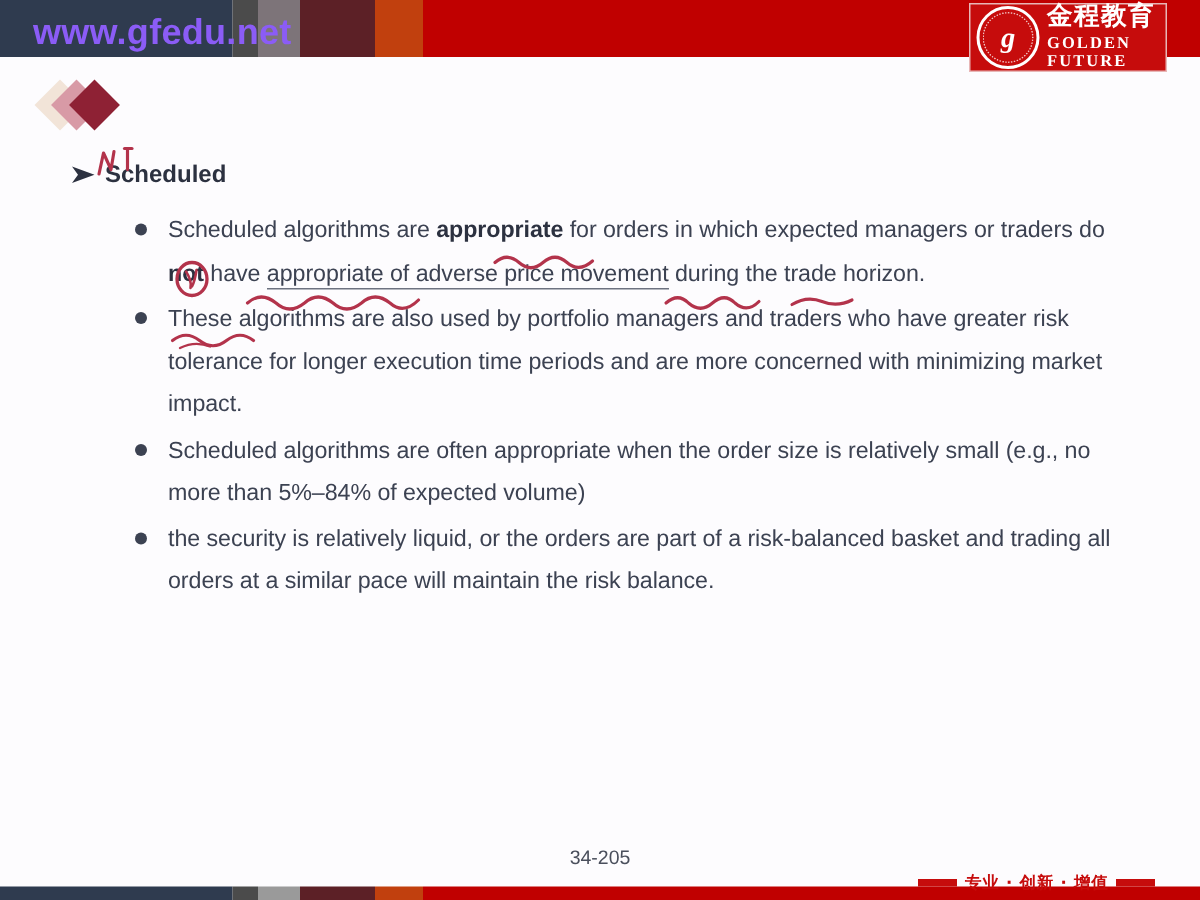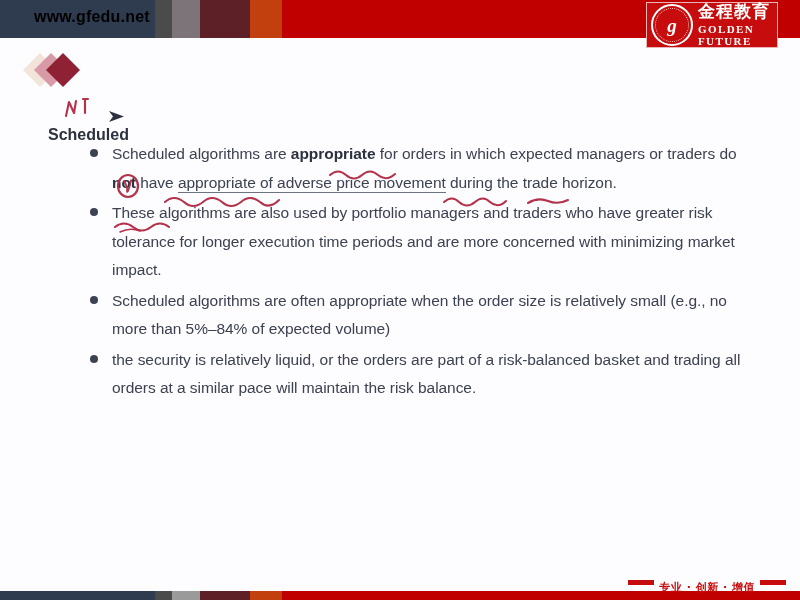--- a/index.html
+++ b/index.html
@@ -19,23 +19,23 @@
   
   #topbar {
     position: absolute;
     left: 0; top: 0;
     width: 800px; height: 38px;
     display: flex;
   }
   .seg { height: 100%; }
   #topbar-url {
     position: absolute;
-    left: 34px; top: 8px;
-    color: #000000;
-    font-size: 16px;
+    left: 22px; top: 8px;
+    color: #8b5cf6;
+    font-size: 24px;
     font-weight: bold;
     letter-spacing: 0.2px;
     white-space: nowrap;
   }
   #logo-box {
     position: absolute;
     right: 22px; top: 2px;
     width: 132px; height: 46px;
     background: #c60c0c;
     border: 1px solid #e8b6b6;
@@ -120,21 +120,20 @@
     letter-spacing: -0.1px;
     white-space: nowrap;
   }
 
   
   #subhead-row {
     position: absolute;
     left: 46px; top: 106px;
     display: flex;
     align-items: flex-end;
-    flex-direction: column;
   }
   #subhead-arrow {
     width: 22px; height: 20px;
     flex: 0 0 auto;
     position: relative;
   }
   #subhead-label {
     color: #2c3140;
     font-size: 16px;
     font-weight: bold;
@@ -188,22 +187,23 @@
     font-size: 13px;
   }
   #botbar {
     position: absolute;
     left: 0; bottom: 0;
     width: 800px; height: 9px;
     display: flex;
   }
   #tagline {
     position: absolute;
-    right: 14px; bottom: 4px;
-    display: flex;
+    right: 30px; bottom: 4px;
+    display: flex;
+    align-items: center;
     height: 16px;
   }
   #tagline .tl-bar {
     width: 26px; height: 5px;
     background: #c60c0c;
   }
   #tagline .tl-text {
     color: #c60c0c;
     font-size: 11px;
     font-weight: bold;
@@ -298,20 +298,21 @@
       <path d="M444 202 q8 -7 15 0 q8 7 16 0 q8 -7 15 0 q8 7 16 -1"></path>
 
       <path d="M528 203 q10 -6 20 -2 q10 4 20 -1"></path>
 
       <path d="M115 227 q9 -7 18 0 q9 7 18 0 q9 -7 18 0"></path>
 
       <path d="M120 232 q10 -5 20 -1" stroke-width="1.6"></path>
     </g>
   </svg>
 
+  <div id="pagenum">34-205</div>
 
   <div id="botbar">
       <div class="seg" style="background: rgb(47, 59, 79); width: 155px;"></div>
       <div class="seg" style="background: rgb(75, 75, 75); width: 17px;"></div>
       <div class="seg" style="background: rgb(154, 154, 154); width: 28px;"></div>
       <div class="seg" style="background: rgb(92, 32, 38); width: 50px;"></div>
       <div class="seg" style="background: rgb(193, 64, 14); width: 32px;"></div>
       <div class="seg" style="background: rgb(192, 0, 0); width: 518px;"></div>
     </div>
 

